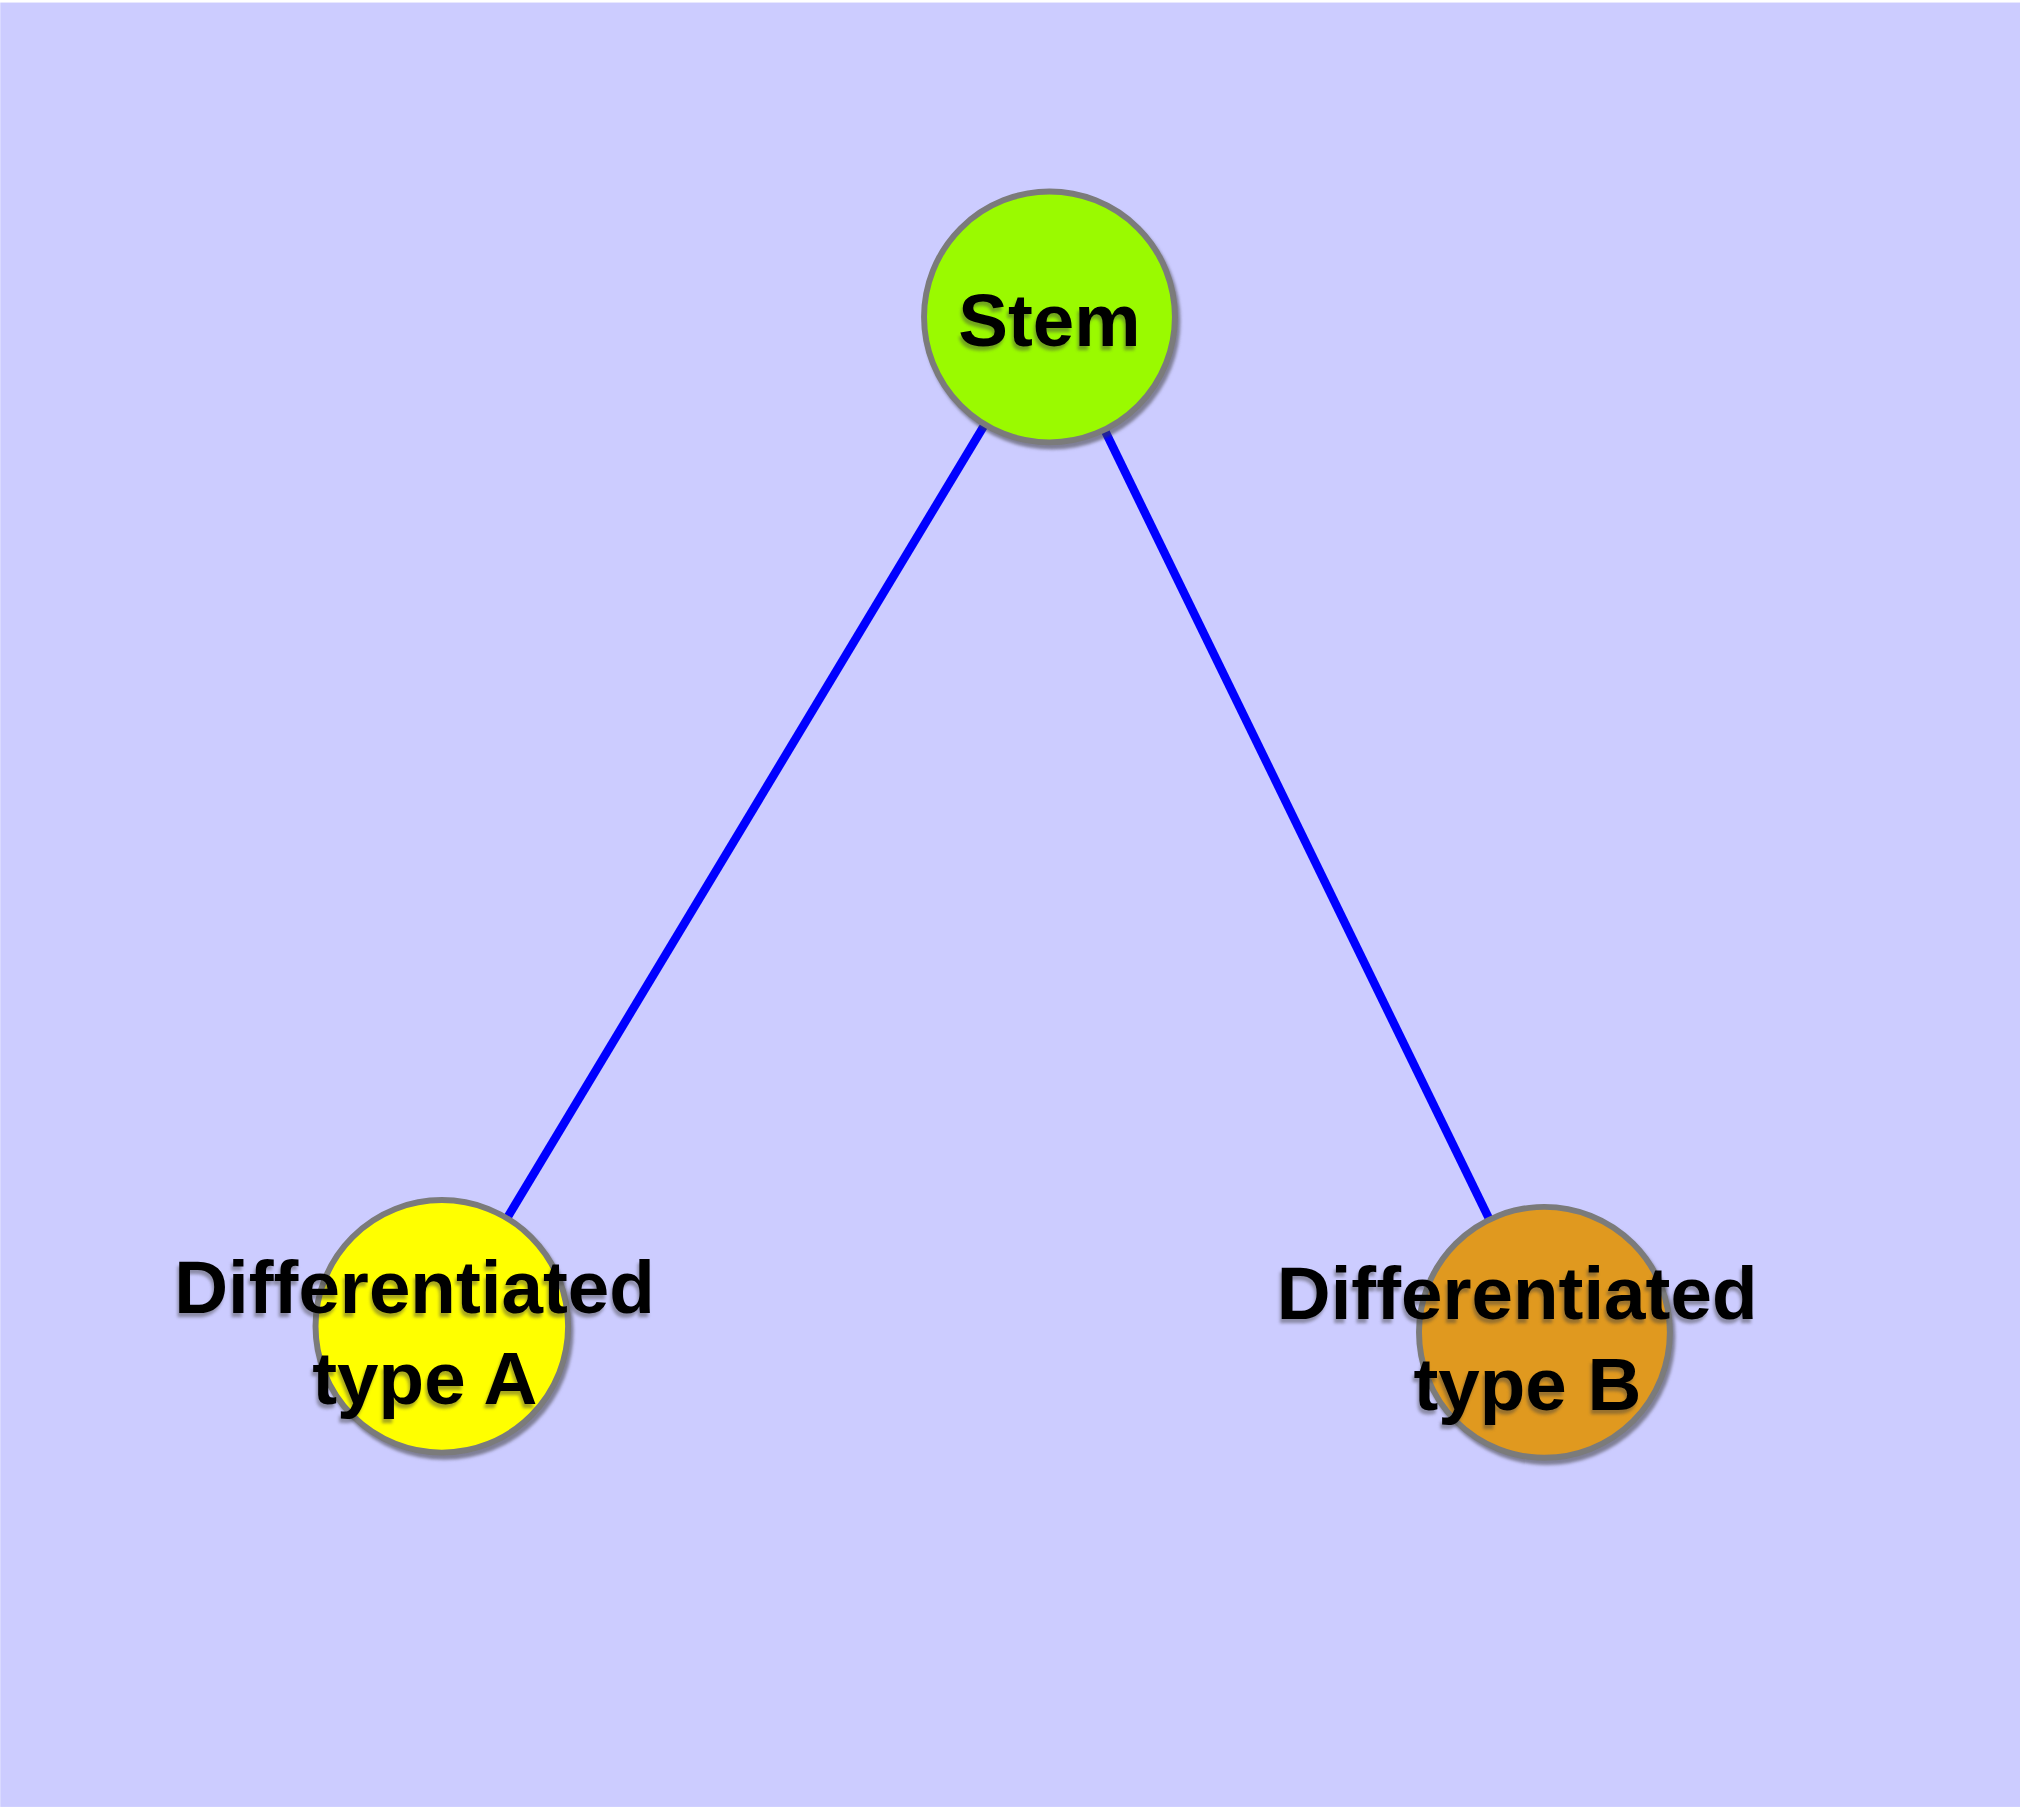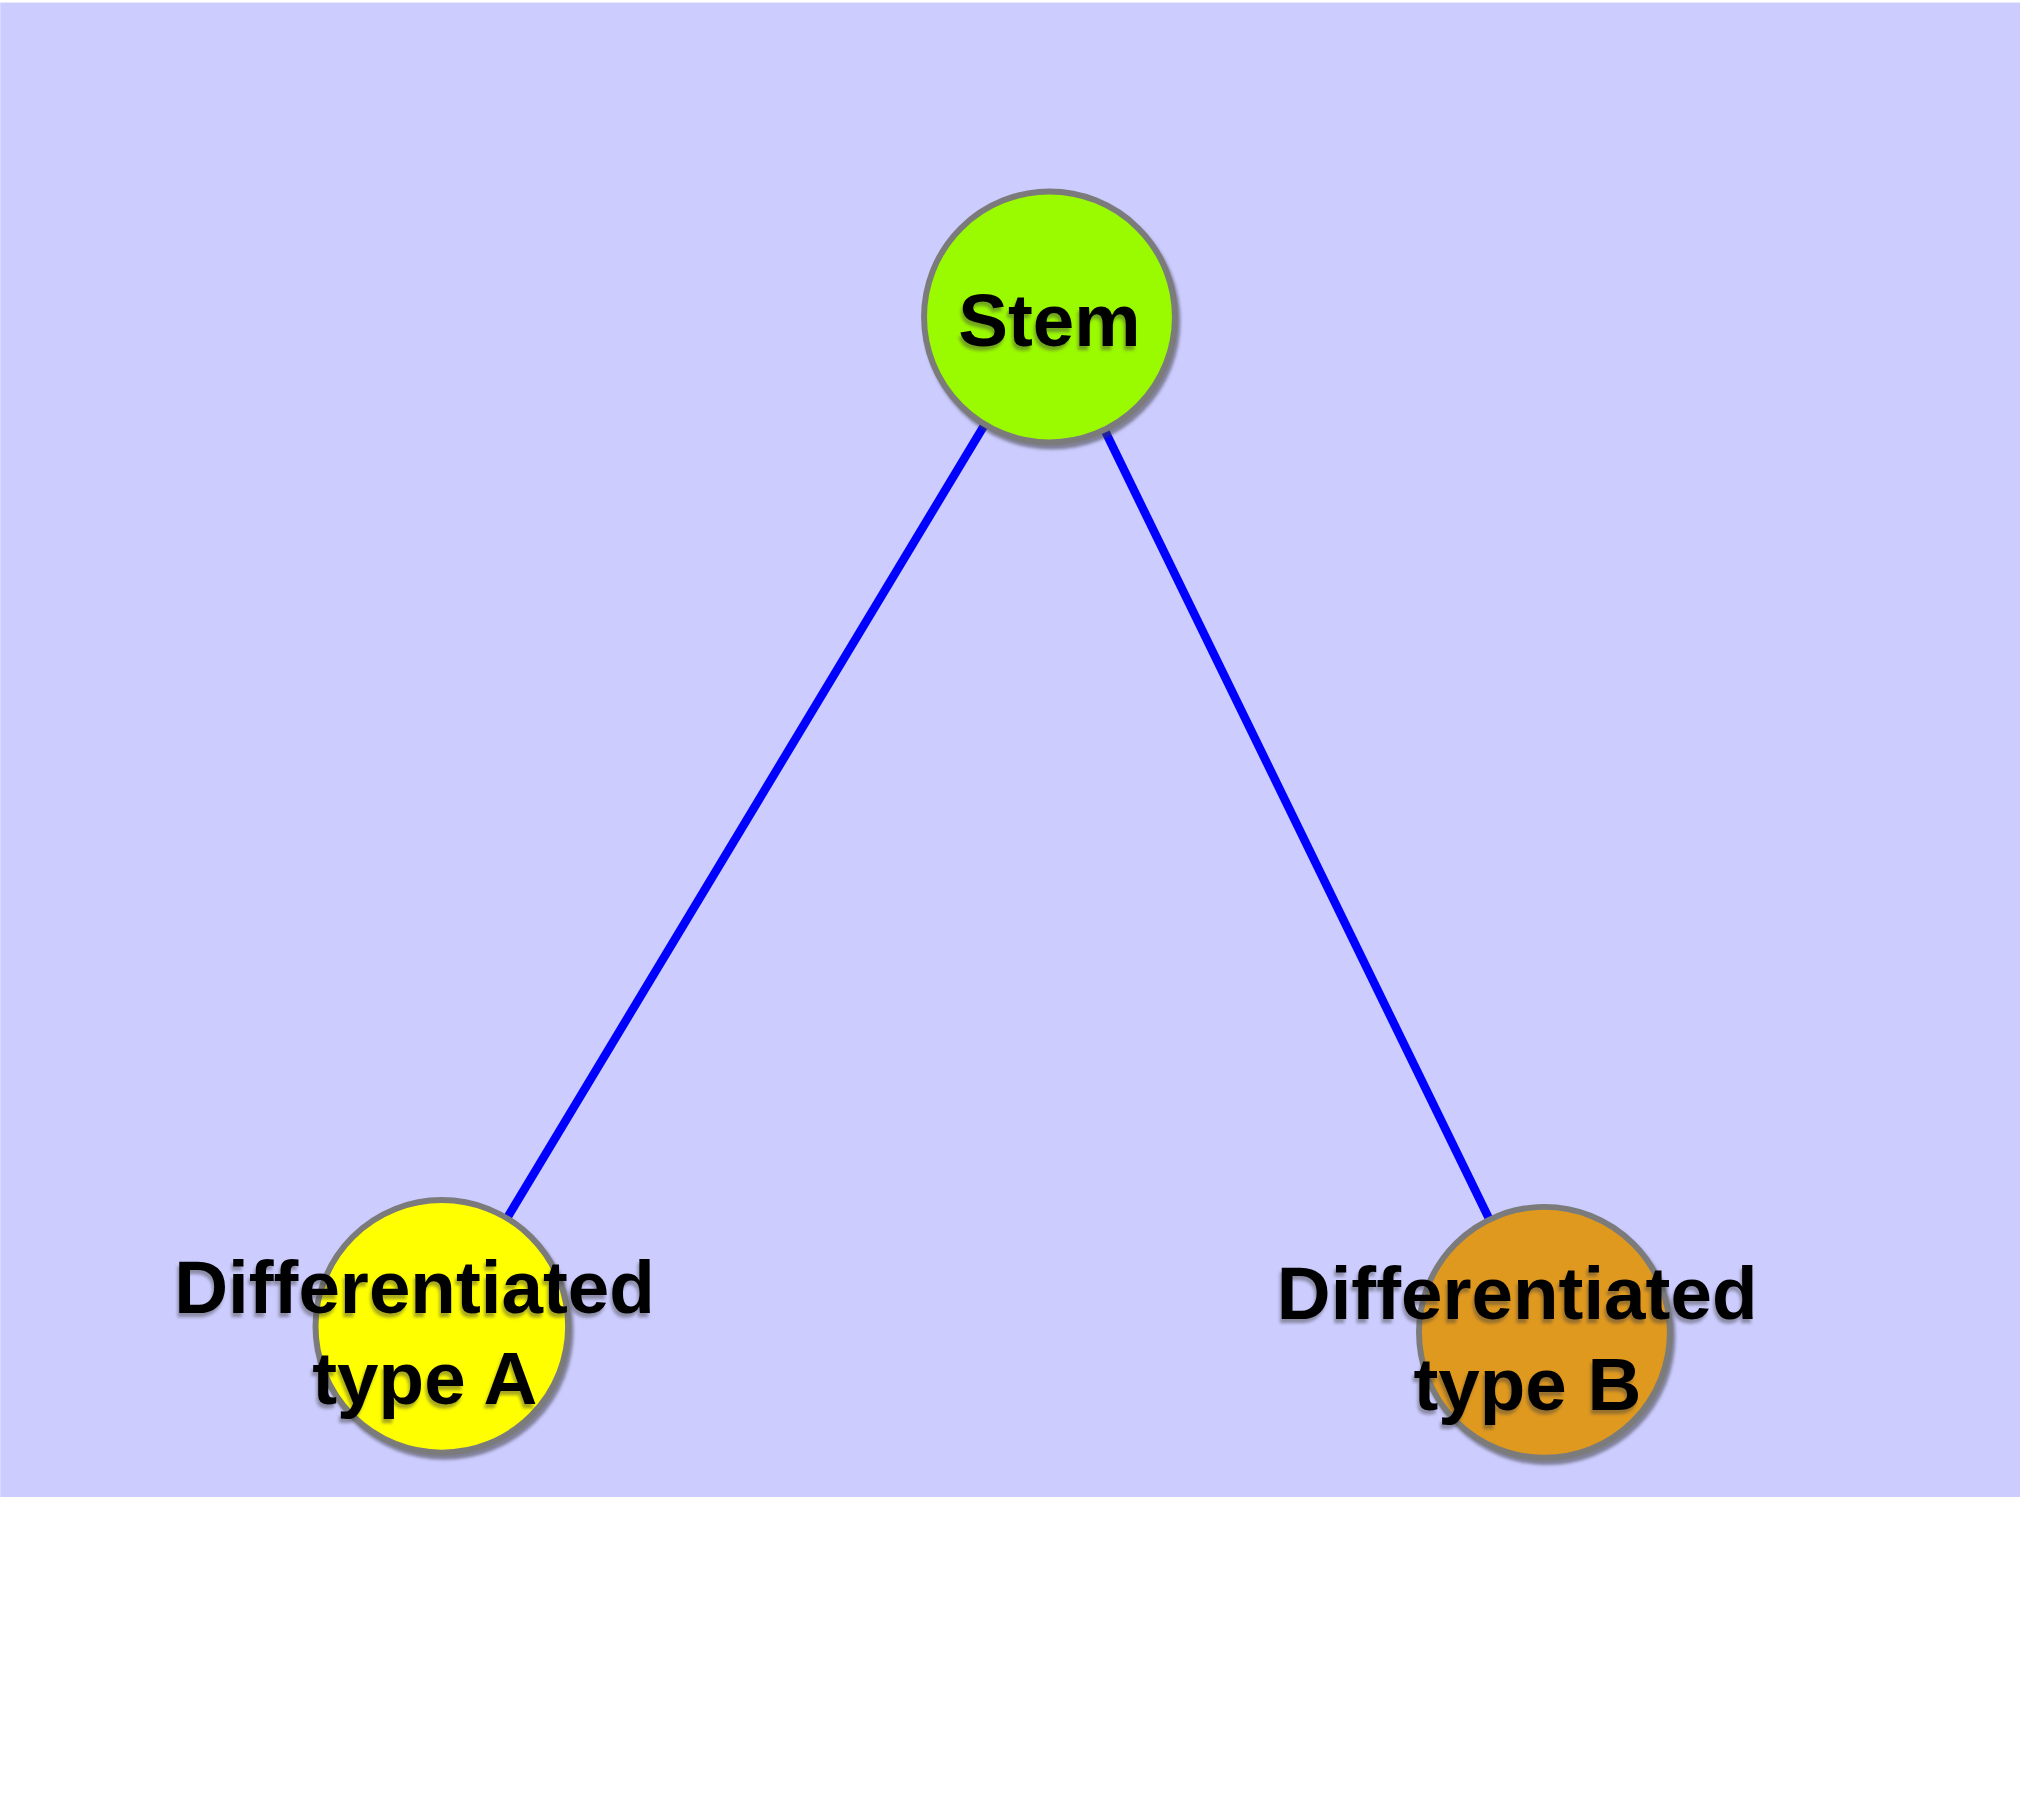--- a/index.html
+++ b/index.html
@@ -3,21 +3,21 @@
 <meta charset="utf-8">
 <style>
   html, body {
     margin: 0;
     padding: 0;
     background: #FFFFFF;
   }
   .stage {
     position: relative;
     width: 2021px;
-    height: 1497px;
+    height: 1812px;
     background: #FFFFFF;
     overflow: hidden;
   }
   .stage svg {
     display: block;
     width: 2021px;
     height: 1812px;
   }
   .edge {
     stroke-width: 10px;

